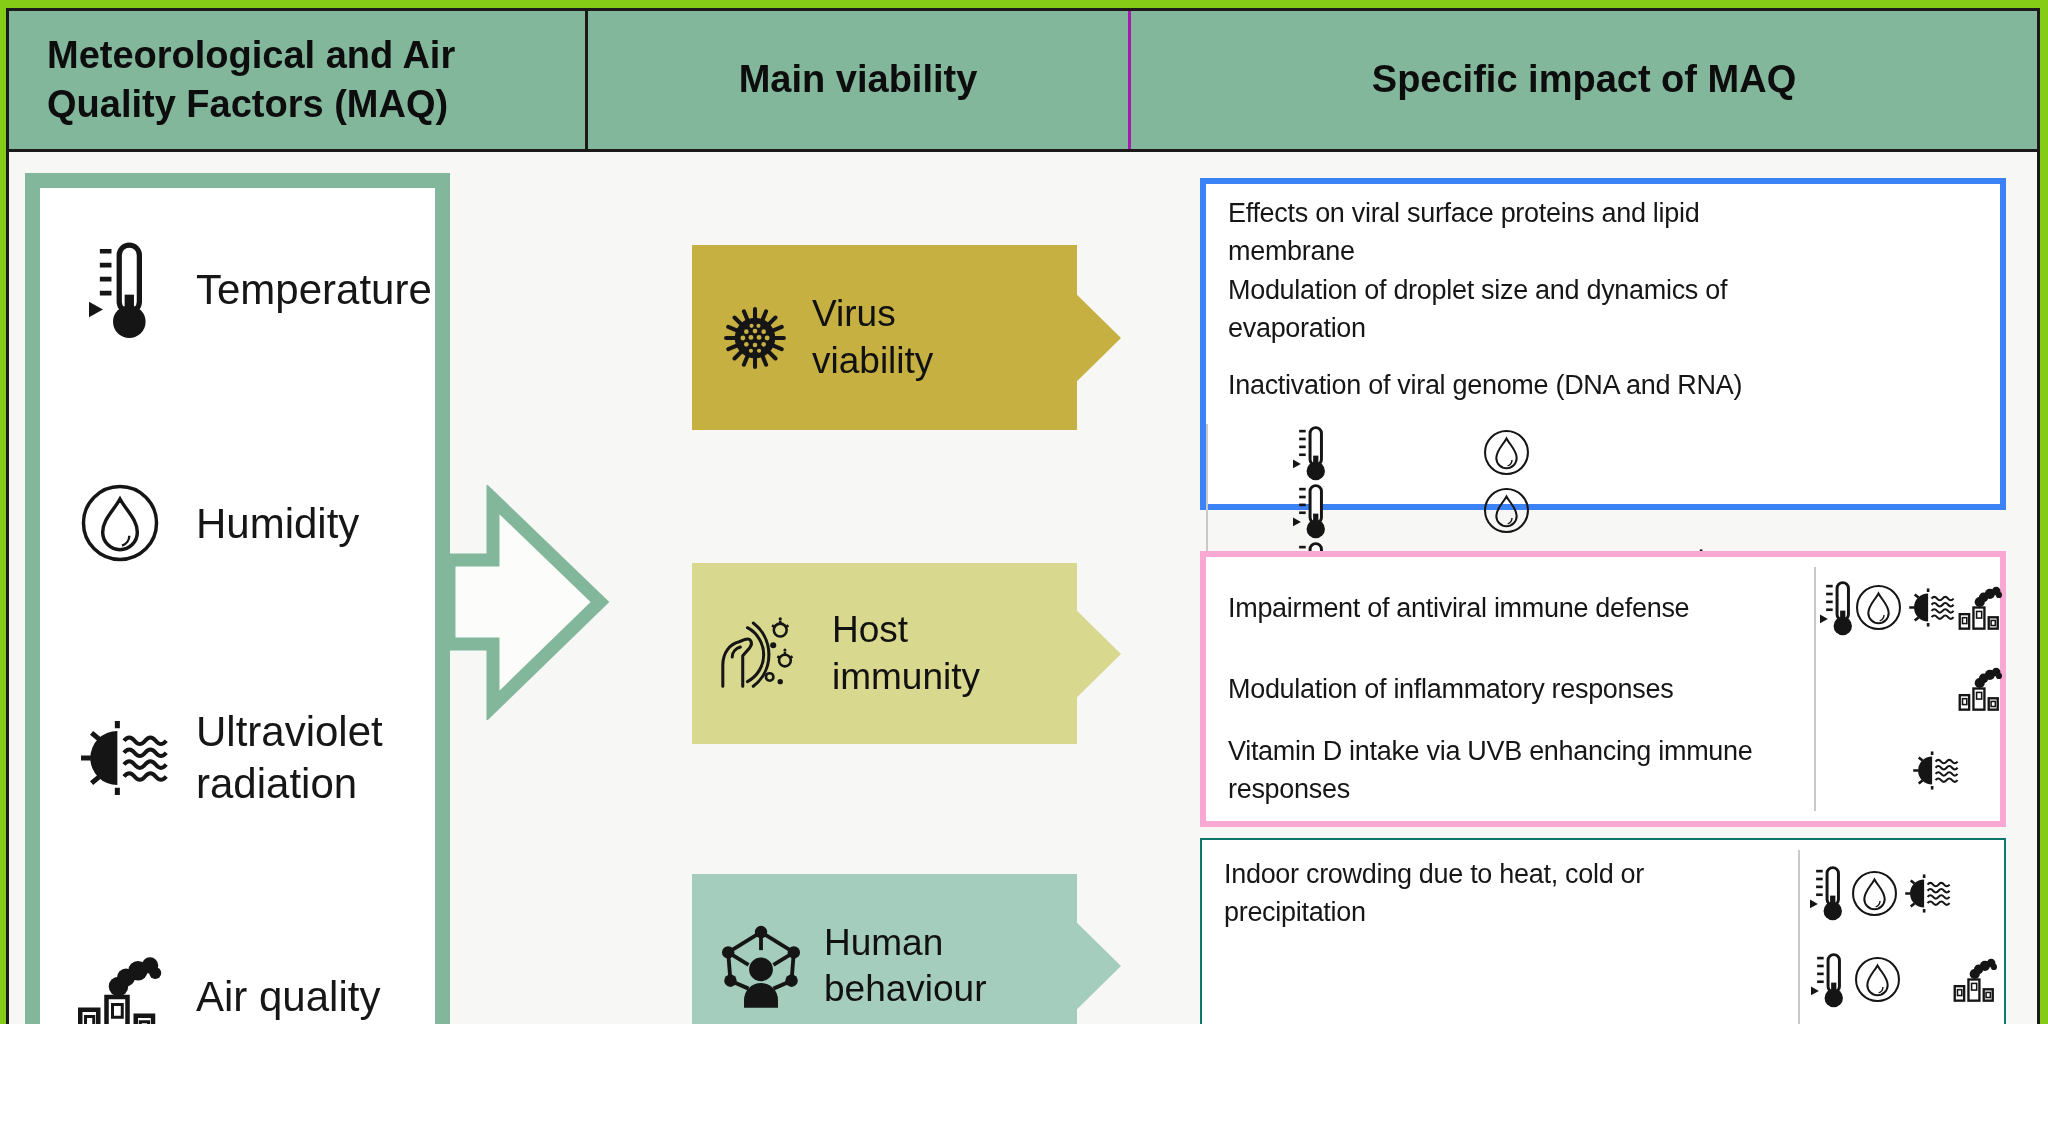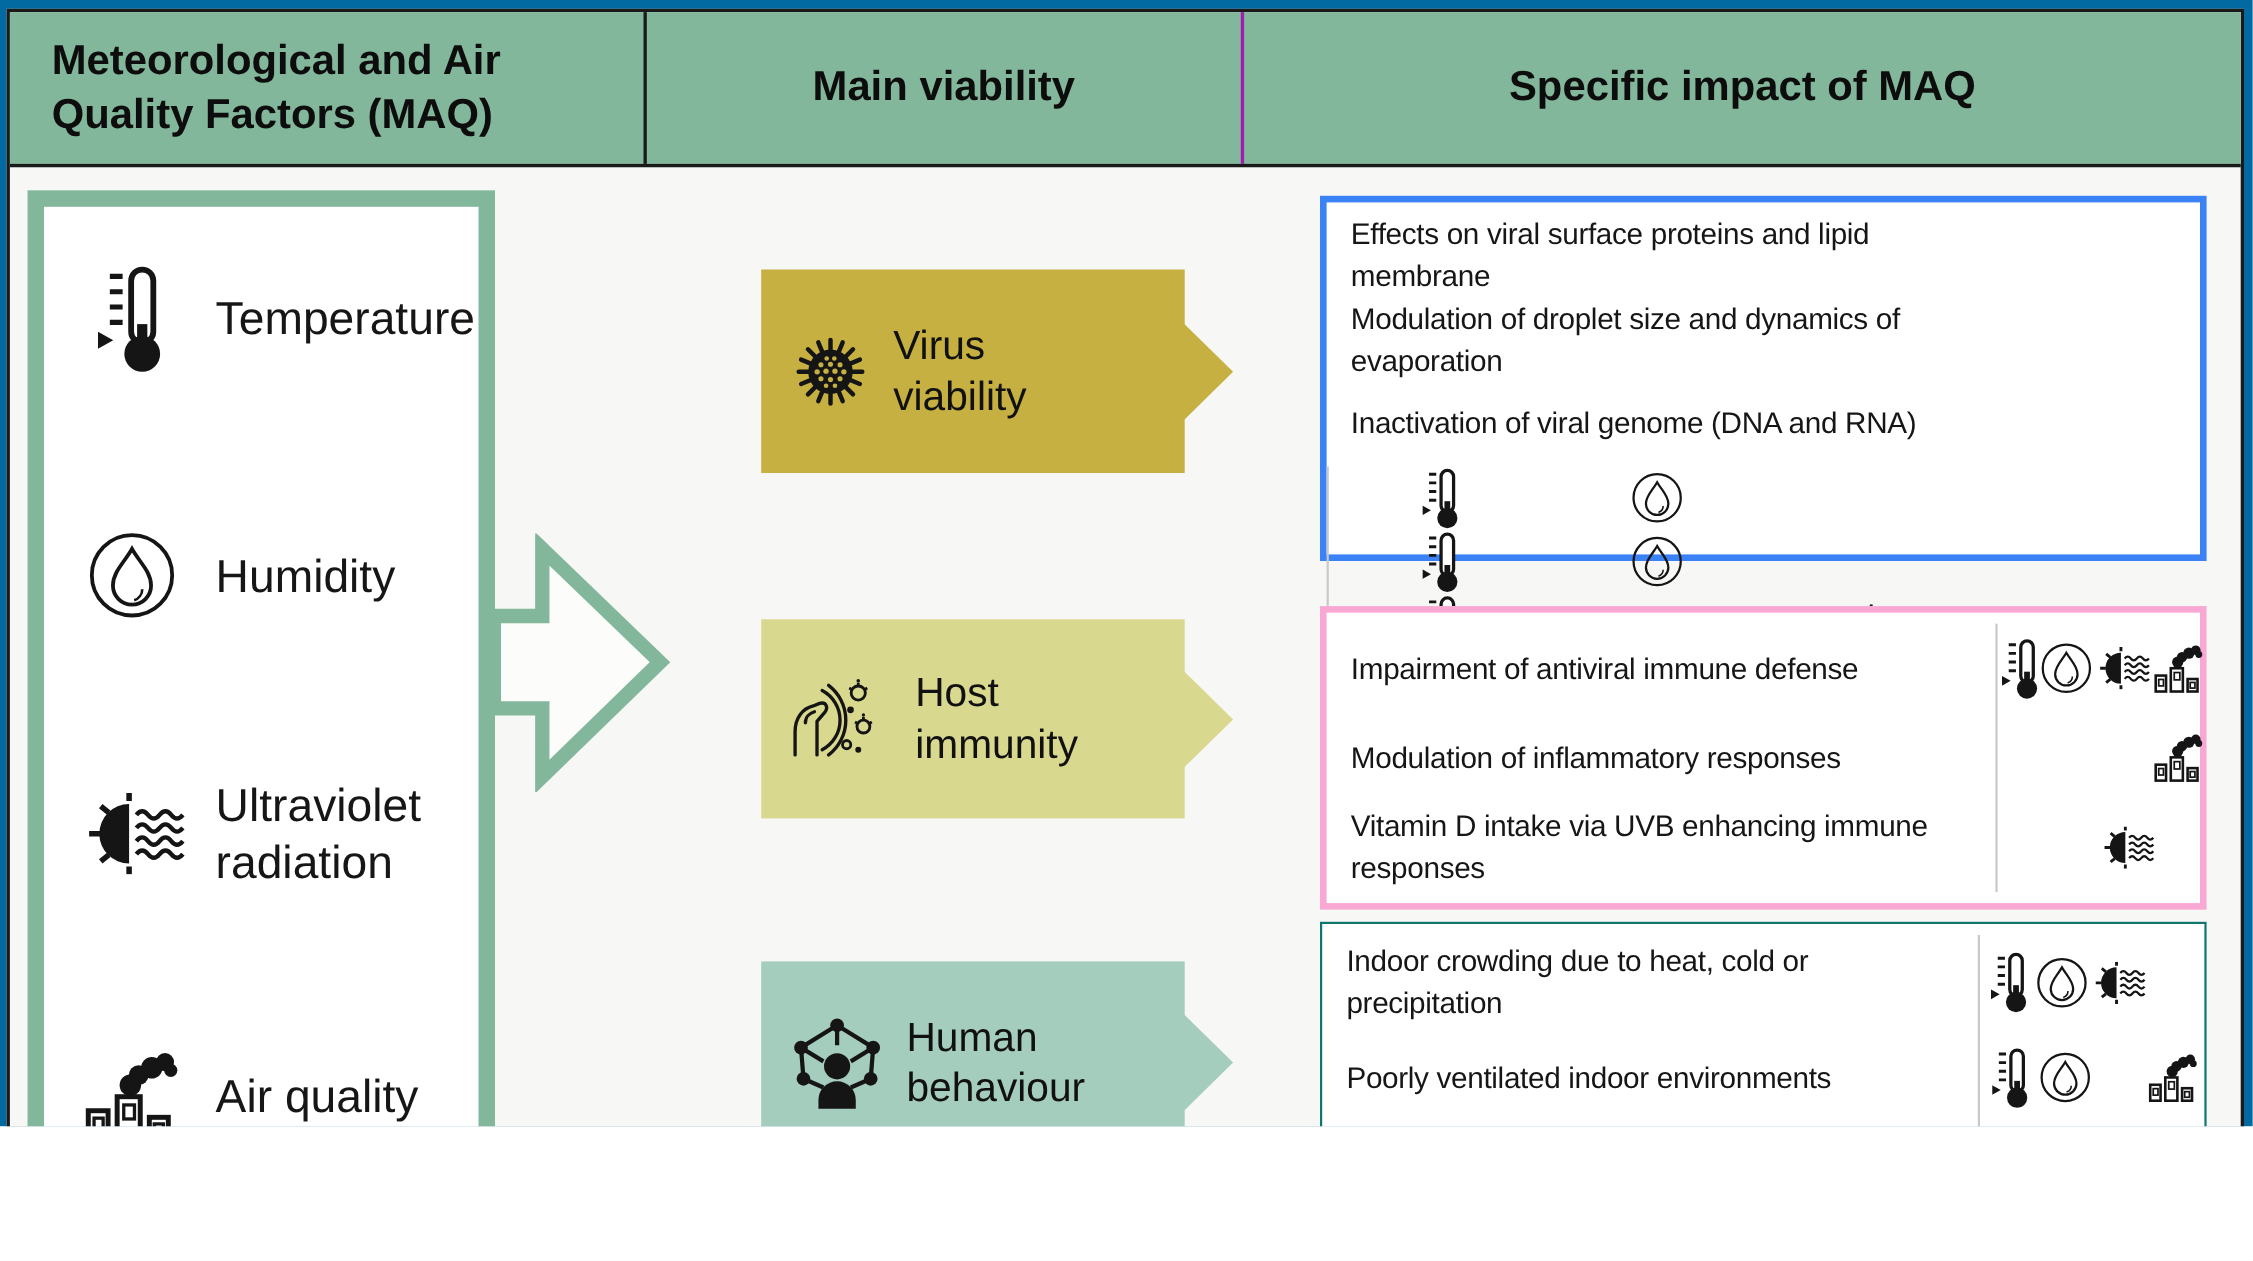--- a/index.html
+++ b/index.html
@@ -1,17 +1,17 @@
 <!DOCTYPE html>
 <html><head>
 <meta charset="utf-8">
 <style>
   html,body { margin:0; padding:0; background:#ffffff; }
   * { box-sizing:border-box; font-family:"Liberation Sans", sans-serif; }
-  .stage { position:relative; width:2048px; height:1024px; background:#0369a1; overflow:hidden; color:#1c1c1c; }
+  .stage { position:relative; width:2048px; height:1024px; background:#84cc16; overflow:hidden; color:#1c1c1c; }
   .frame { position:absolute; left:6px; top:8px; width:2034px; height:1129px; border:3px solid #1a1a1a; background:#f7f7f6; }
 
   
   .header { position:absolute; left:9px; top:11px; width:2028px; height:141px; display:flex; background:#83B79C; border-bottom:3px solid #1a1a1a; }
   .hcell { display:flex; align-items:center; justify-content:center; font-size:38px; font-weight:bold; line-height:1.3; color:#0d0d0d; }
   .hcell-1 { width:576px; justify-content:flex-start; padding:0 30px 0 38px; }
   .hcell-2 { width:543px; border-left:3px solid #1a1a1a; }
   .hcell-3 { flex:1; border-left:3px solid #a21caf; }
 
   
@@ -200,21 +200,20 @@
           <svg class="cell-icon ci-uv" viewBox="0 0 80 56" style="grid-column: 3;">
             <use href="#i-uv"></use>
           </svg>
         </div>
     </div>
   </div>
 
   <div class="impact impact-3">
     <div class="impact-texts">
       <div class="impact-text">Indoor crowding due to heat, cold or precipitation</div>
-      <div class="impact-text">Poorly ventilated indoor environments</div>
     </div>
     <div class="impact-iconcol">
       <div class="impact-iconrow">
           <svg class="cell-icon ci-temperature" viewBox="0 0 40 64" style="grid-column: 1;">
             <use href="#i-temperature"></use>
           </svg>
           <svg class="cell-icon ci-humidity" viewBox="0 0 60 60" style="grid-column: 2;">
             <use href="#i-humidity"></use>
           </svg>
           <svg class="cell-icon ci-uv" viewBox="0 0 80 56" style="grid-column: 3;">

